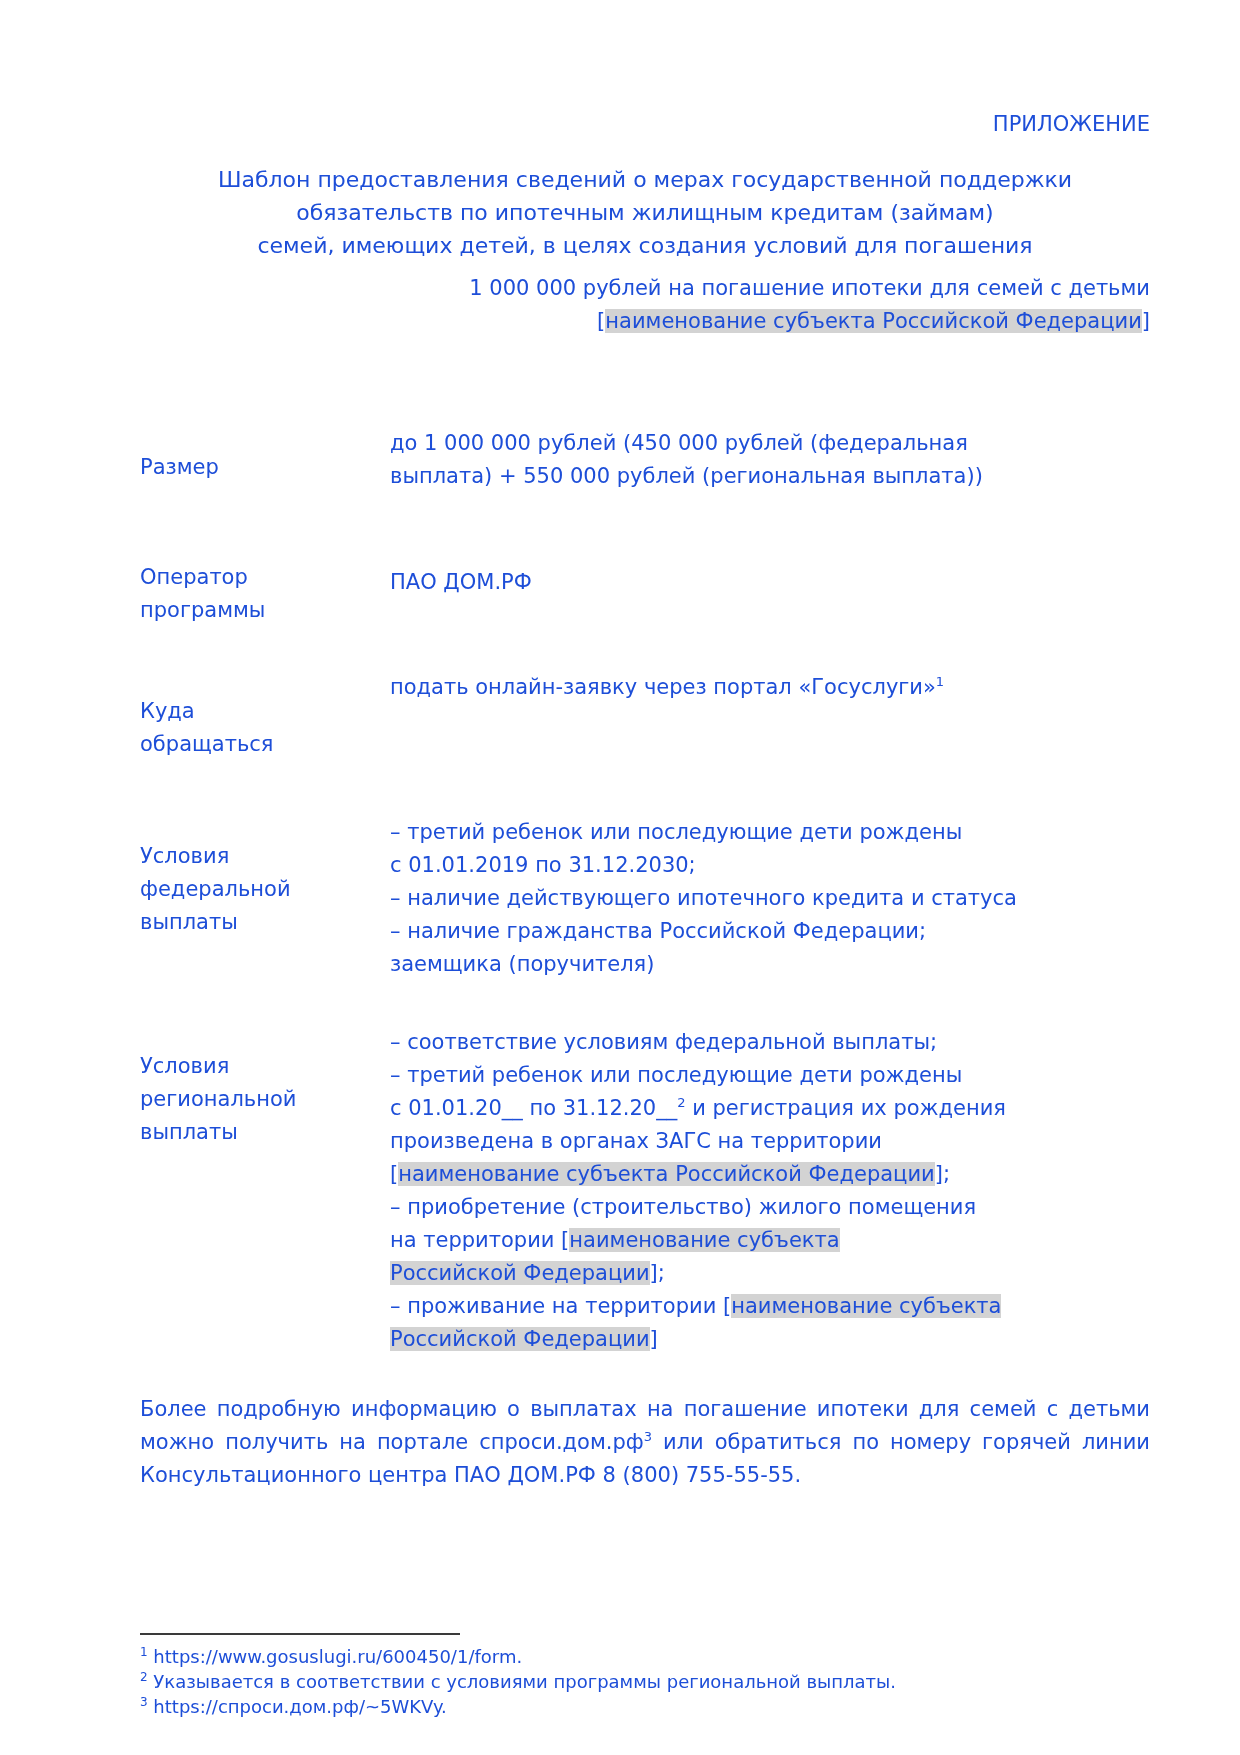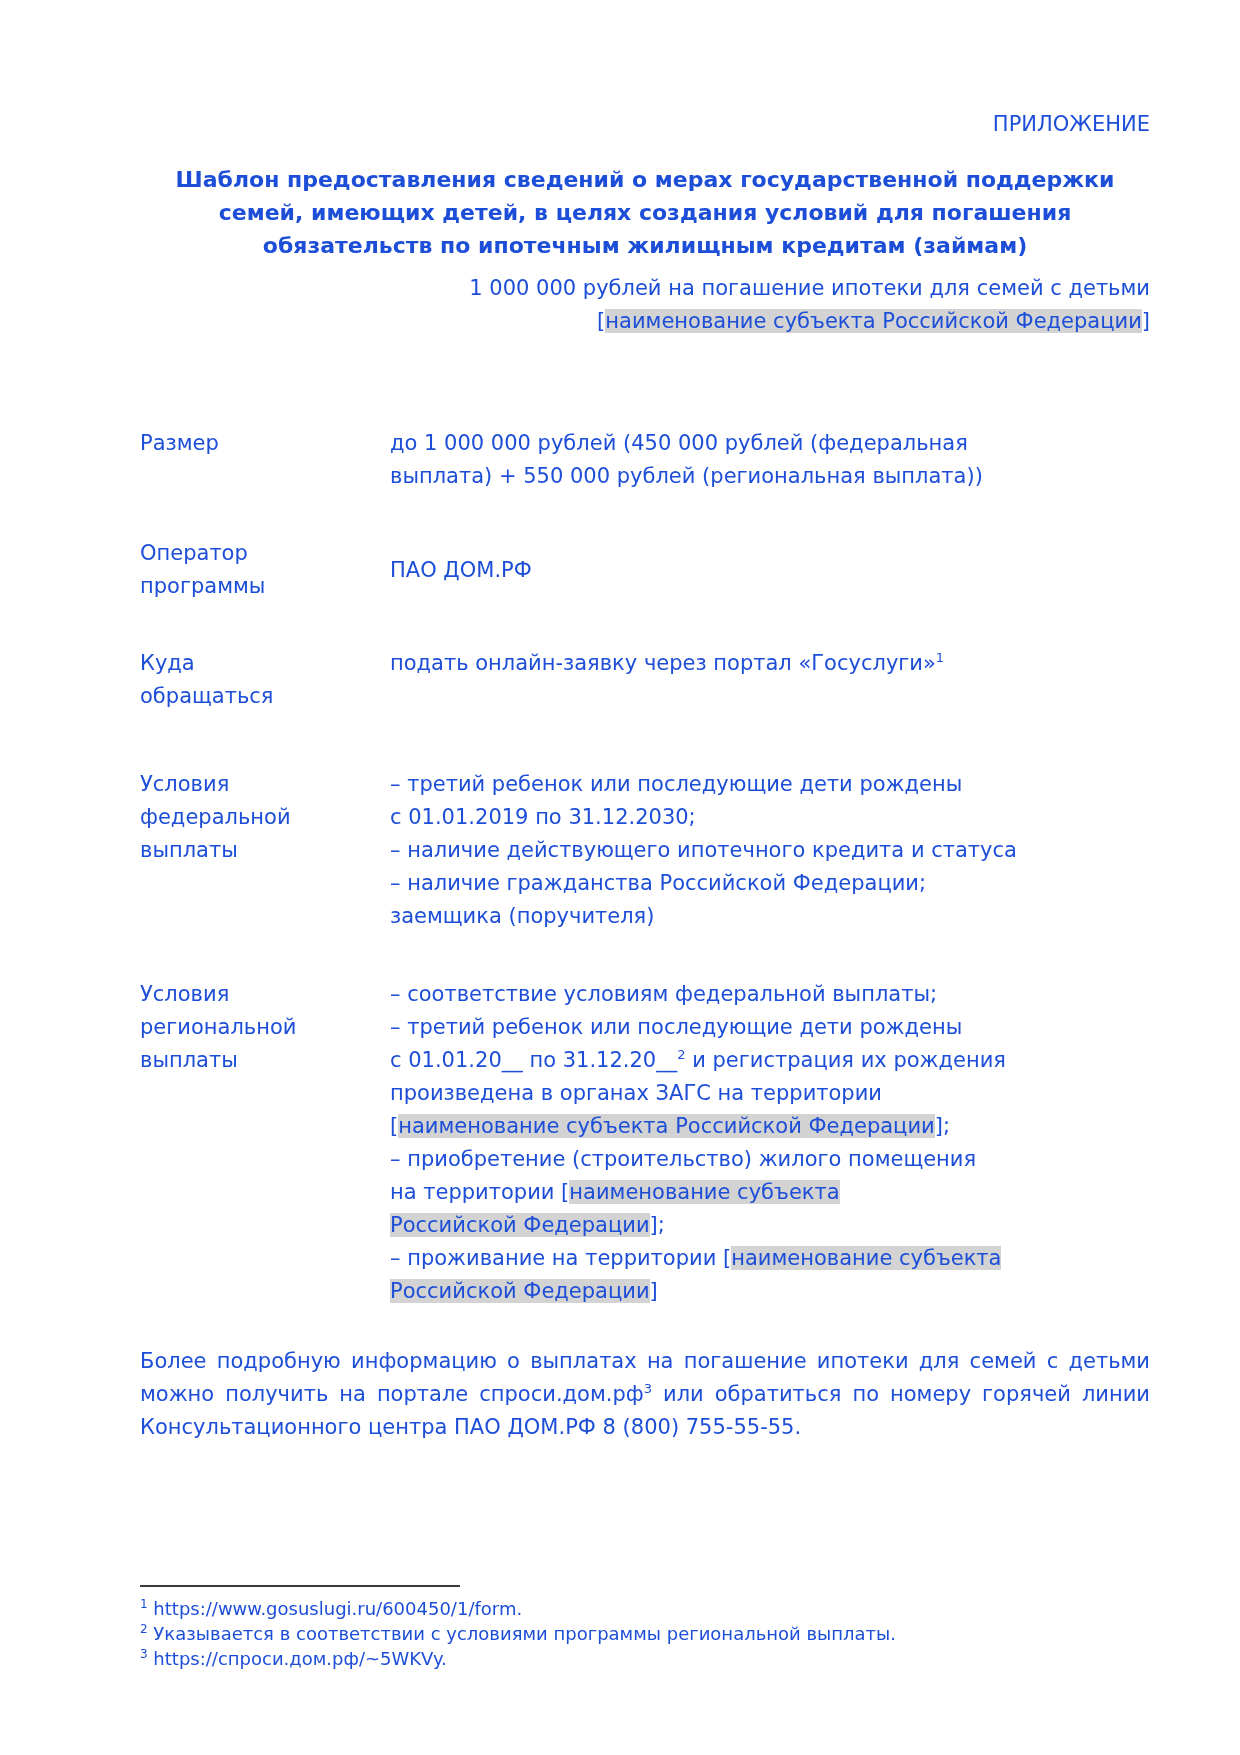--- a/index.html
+++ b/index.html
@@ -8,49 +8,49 @@
     width:1240px; height:1755px;
     box-sizing:border-box;
     background:#ffffff;
     color:#1d4ed8;
     font-family:"DejaVu Sans","Liberation Sans",sans-serif;
     font-size:21px; line-height:33px;
     padding:108px 90px 0 140px;
     overflow:hidden;
   }
   .appendix { text-align:right; margin-bottom:22px; }
-  .doc-title { font-weight:bold; font-size:22px; text-align:center; margin-bottom:10px; }
+  .doc-title { font-weight:normal; font-size:22px; text-align:center; margin-bottom:10px; }
   .doc-title .tline { line-height:33px; }
   .subtitle { text-align:right; margin-bottom:89px; }
   .info-table .row { display:grid; grid-template-columns:250px 1fr; }
   .info-table .row + .row { margin-top:44px; }
   .info-table .row.gap-lg { margin-top:55px; }
   .info-table .row.gap-md { margin-top:45px; }
-  .row .label { max-width:190px; }
+  .row .label { max-width:190px;margin-top:24px; }
   .row .value { text-align:left; }
   .row.row-vcenter .value { align-self:center; }
   .paragraph { margin-top:37px; text-align:justify; }
   .fn-rule { margin-top:141px; width:320px; border-top:2px solid #3a3a3a; height:0; }
   .footnotes { margin-top:9px; font-size:18px; line-height:25px; }
   .hl { background:var(--hl,#d3d3d3); }
   sup { font-size:0.62em; line-height:0; vertical-align:super; }
   .tline { line-height:33px; }
   .footnotes sup { font-size:12px; }
 </style>
 </head>
 <body>
 
 <div class="page">
 
   <div class="appendix">ПРИЛОЖЕНИЕ</div>
 
   <div class="doc-title">
       <div class="tline">Шаблон предоставления сведений о мерах государственной поддержки</div>
+      <div class="tline">обязательств по ипотечным жилищным кредитам (займам)</div>
       <div class="tline">семей, имеющих детей, в целях создания условий для погашения</div>
-      <div class="tline">обязательств по ипотечным жилищным кредитам (займам)</div>
     </div>
 
   <div class="subtitle">
       <div class="tline"><span>1 000 000 рублей на погашение ипотеки для семей с детьми</span></div>
       <div class="tline"><span>[</span><span class="hl">наименование субъекта Российской Федерации</span><span>]</span></div>
     </div>
 
   <div class="info-table">
 
     <div class="row">

